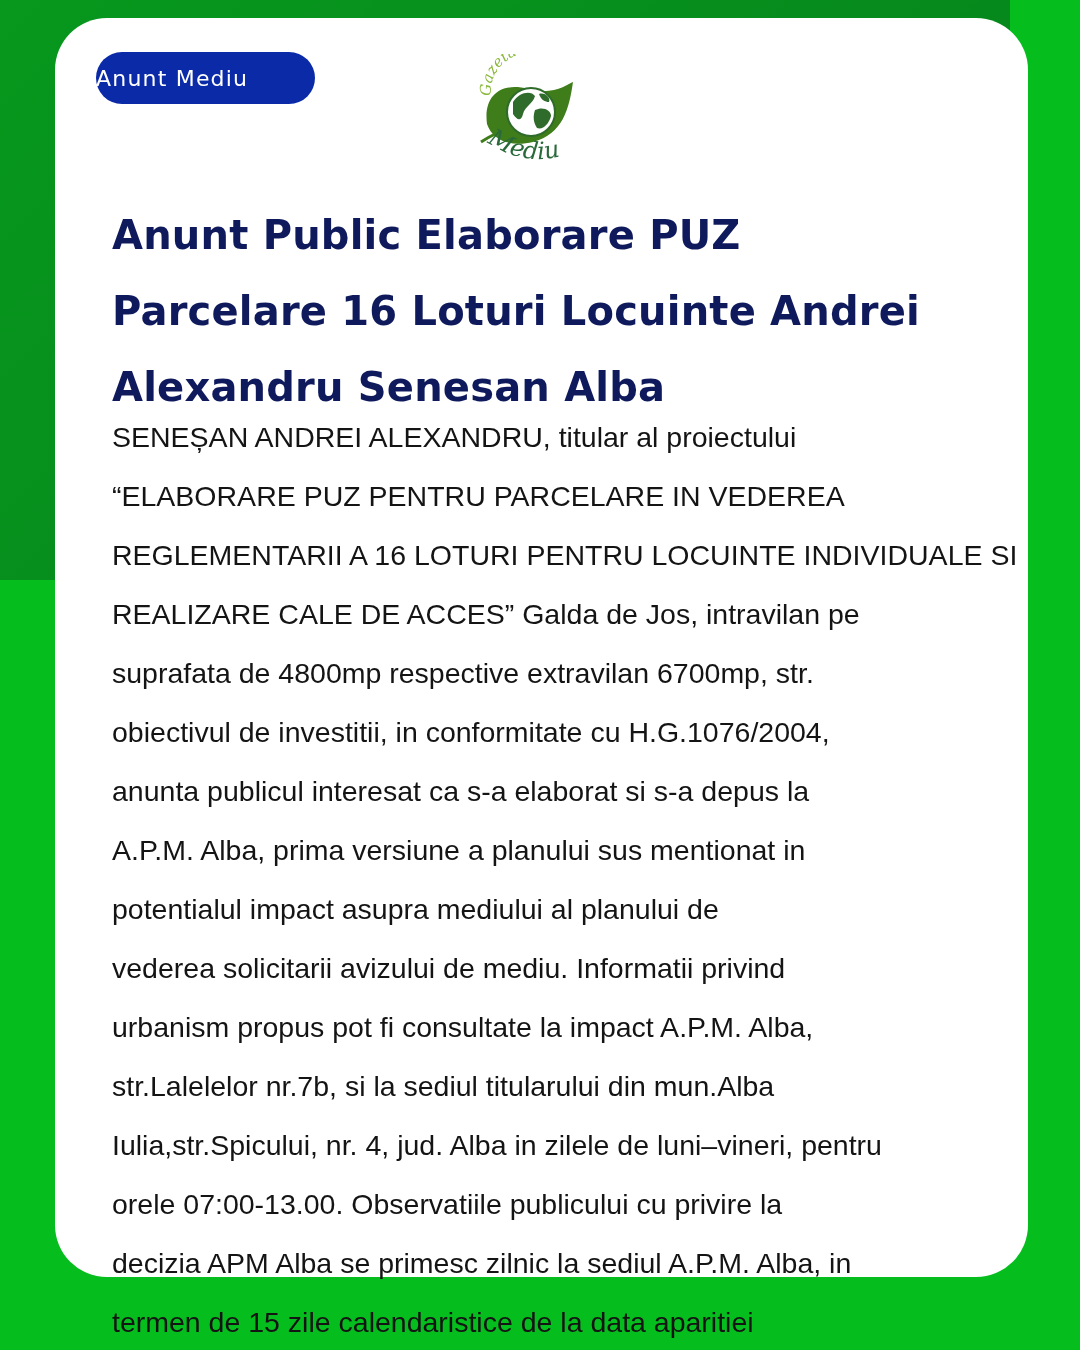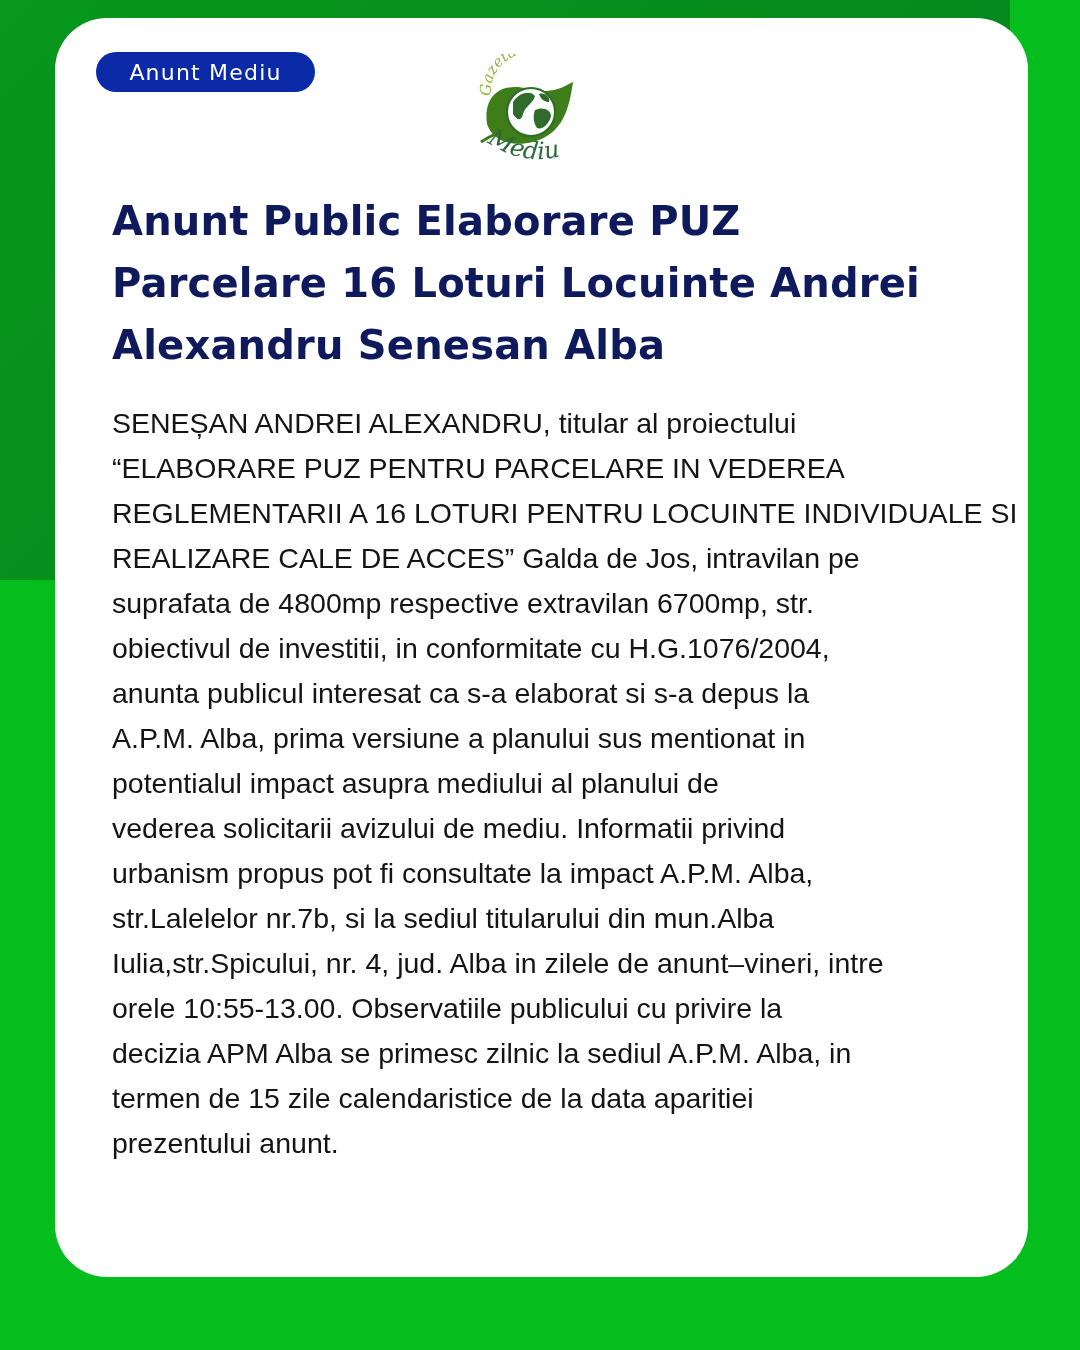--- a/index.html
+++ b/index.html
@@ -10,42 +10,42 @@
   }
   .dark-block {
     position: absolute; left: 0; top: 0; width: 1010px; height: 580px;
     background: linear-gradient(135deg, #07981d 0%, #068a1c 60%, #057a18 100%);
   }
   .card {
     position: absolute; left: 55px; top: 18px; width: 973px; height: 1259px;
     background: #ffffff; border-radius: 52px;
   }
   .badge {
-    position: absolute; left: 41px; top: 34px; width: 219px; height: 40px;
+    position: absolute; left: 41px; top: 34px; width: 219px; height: 52px;
     background: #0a2aa8; border-radius: 26px;
     color: #ffffff; font-size: 22px; letter-spacing: 1.2px;
-    display: flex; align-items: center; justify-content: center;
+    display: flex; align-items: center; 
     font-family: "DejaVu Sans", sans-serif;
   }
   .logo {
     position: absolute; left: 418px; top: 36px; width: 110px; height: 118px;
   }
   .title {
     position: absolute; left: 57px; top: 172px; width: 880px;
     margin: 0; color: #0f1a5c; font-weight: bold;
     font-family: "DejaVu Sans", sans-serif;
     font-size: 40px; line-height: 62px; letter-spacing: 0.2px;
   }
   .body-text {
     position: absolute; left: 57px; top: 383px; width: 870px;
     margin: 0; color: #141414;
     font-family: "Liberation Sans", sans-serif;
     font-size: 28.5px; line-height: 45px;
   }
-  .body-line { display: block; white-space: nowrap; }
+  .body-line { display: block; white-space: nowrap; margin-top: 14px; }
 </style>
 </head>
 <body>
 
 <div class="dark-block"></div>
 
 <div class="card">
 
   <div class="badge">
     <span>Anunt Mediu</span>
@@ -87,20 +87,20 @@
     <span class="body-line">REGLEMENTARII A 16 LOTURI PENTRU LOCUINTE INDIVIDUALE SI</span>
     <span class="body-line">REALIZARE CALE DE ACCES” Galda de Jos, intravilan pe</span>
     <span class="body-line">suprafata de 4800mp respective extravilan 6700mp, str.</span>
     <span class="body-line">obiectivul de investitii, in conformitate cu H.G.1076/2004,</span>
     <span class="body-line">anunta publicul interesat ca s-a elaborat si s-a depus la</span>
     <span class="body-line">A.P.M. Alba, prima versiune a planului sus mentionat in</span>
     <span class="body-line">potentialul impact asupra mediului al planului de</span>
     <span class="body-line">vederea solicitarii avizului de mediu. Informatii privind</span>
     <span class="body-line">urbanism propus pot fi consultate la impact A.P.M. Alba,</span>
     <span class="body-line">str.Lalelelor nr.7b, si la sediul titularului din mun.Alba</span>
-    <span class="body-line">Iulia,str.Spicului, nr. 4, jud. Alba in zilele de anunt–vineri, intre</span>
-    <span class="body-line">orele 10:55-13.00. Observatiile publicului cu privire la</span>
+    <span class="body-line">Iulia,str.Spicului, nr. 4, jud. Alba in zilele de luni–vineri, pentru</span>
+    <span class="body-line">orele 07:00-13.00. Observatiile publicului cu privire la</span>
     <span class="body-line">decizia APM Alba se primesc zilnic la sediul A.P.M. Alba, in</span>
     <span class="body-line">termen de 15 zile calendaristice de la data aparitiei</span>
     <span class="body-line">prezentului anunt.</span>
   </p>
 
 </div>
 
 </body></html>

